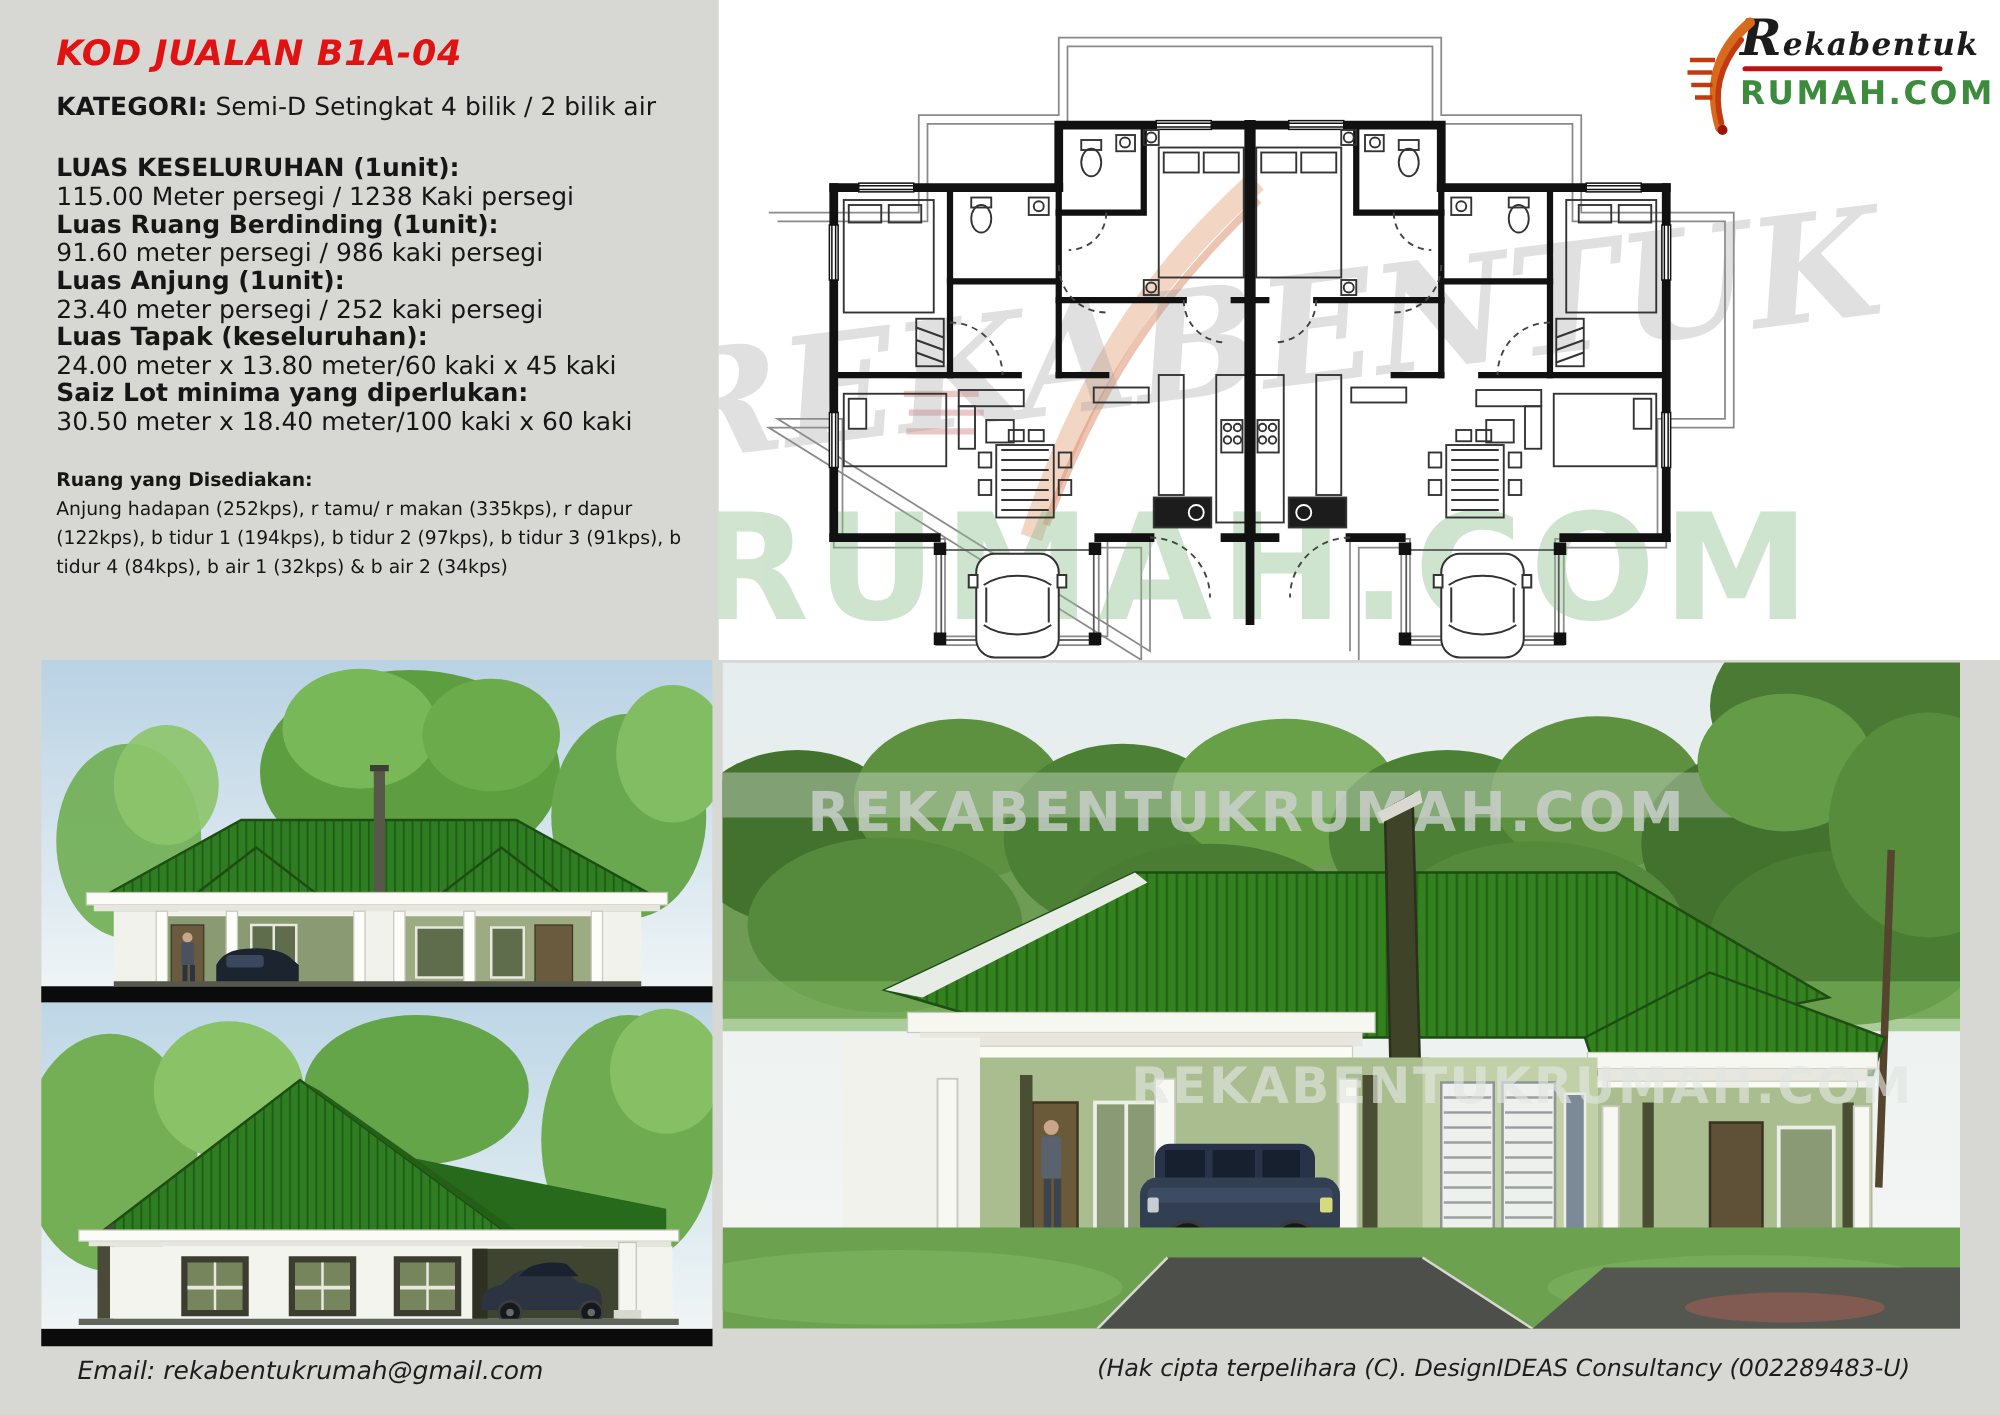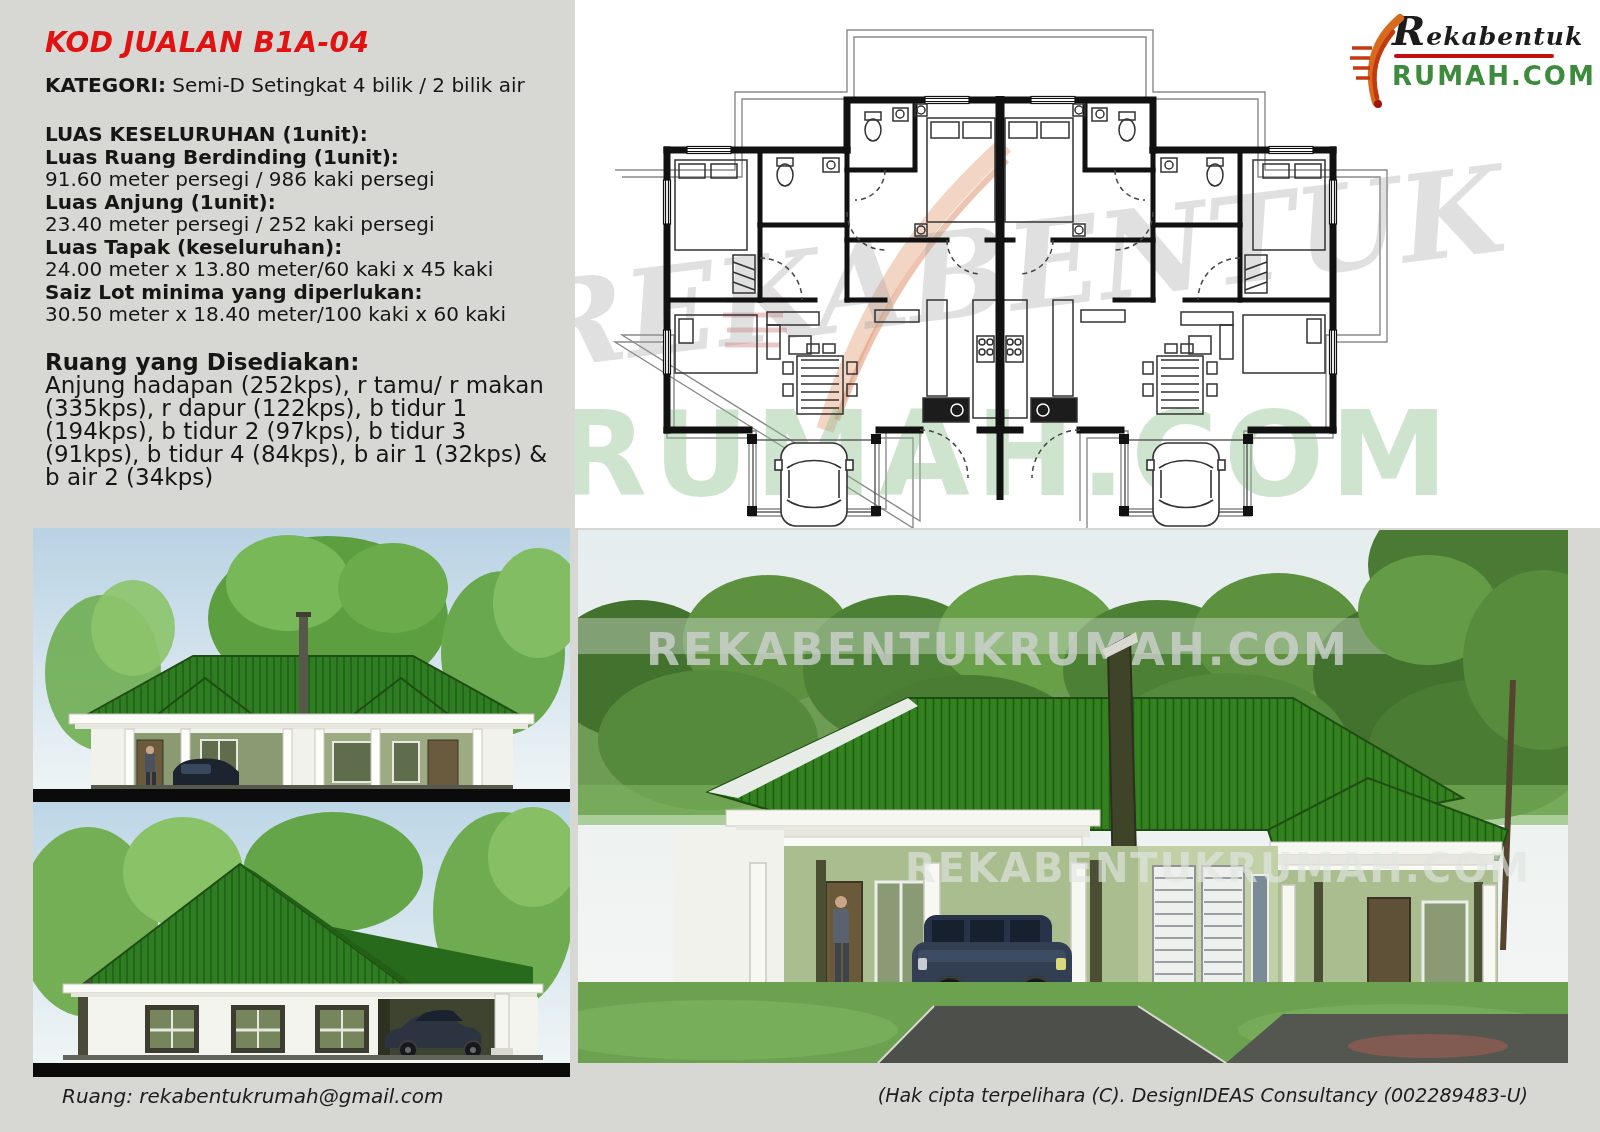--- a/index.html
+++ b/index.html
@@ -12,21 +12,21 @@
   .white-panel{position:absolute;left:575px;top:0;width:1025px;height:528px;background:#ffffff;}
   .plan-svg{position:absolute;left:0;top:0;width:1025px;height:528px;}
 
   
   .info{position:absolute;left:45px;top:26px;width:520px;}
   .code-title{color:#e01212;font-size:28px;font-weight:bold;font-style:italic;letter-spacing:.5px;margin:0 0 14px 0;}
   .category{font-size:20px;margin-bottom:26px;}
   .category b{font-weight:bold;margin-top:36px;}
   .spec{font-size:20px;line-height:22.5px;}
   .spec-label{font-weight:bold;}
-  .rooms{margin-top:25px;font-size:23px;line-height:23px;}
+  .rooms{margin-top:25px;font-size:15px;line-height:23px;}
   .rooms-label{font-weight:bold;}
 
   
   .logo{position:absolute;left:1392px;top:14px;width:190px;}
   .logo-swoosh{position:absolute;left:-44px;top:-4px;}
   .logo-line1{
     font-family:"DejaVu Serif","Liberation Serif",serif;
     font-style:italic;font-weight:bold;font-size:25px;color:#1c1c1c;
     letter-spacing:1px;line-height:34px;
   }
@@ -211,20 +211,21 @@
   <div class="logo-underline"></div>
   <div class="logo-line2">RUMAH.COM</div>
 </div>
 
 <div class="info">
   <div class="code-title">KOD JUALAN B1A-04</div>
   <div class="category"><b>KATEGORI:</b><span> Semi-D Setingkat 4 bilik / 2 bilik air</span></div>
 
   <div class="spec">
     <div class="spec-label">LUAS KESELURUHAN (1unit):</div>
+    <div class="spec-value">115.00 Meter persegi / 1238 Kaki persegi</div>
     <div class="spec-label">Luas Ruang Berdinding (1unit):</div>
     <div class="spec-value">91.60 meter persegi / 986 kaki persegi</div>
     <div class="spec-label">Luas Anjung (1unit):</div>
     <div class="spec-value">23.40 meter persegi / 252 kaki persegi</div>
     <div class="spec-label">Luas Tapak (keseluruhan):</div>
     <div class="spec-value">24.00 meter x 13.80 meter/60 kaki x 45 kaki</div>
     <div class="spec-label">Saiz Lot minima yang diperlukan:</div>
     <div class="spec-value">30.50 meter x 18.40 meter/100 kaki x 60 kaki</div>
   </div>
 
@@ -523,14 +524,14 @@
     <polygon points="648,533 705,484 990,484 990,533" fill="#54574f"></polygon>
     <line x1="356" y1="476" x2="300" y2="533" stroke="#d8d8d0" stroke-width="2"></line>
     <line x1="560" y1="476" x2="648" y2="533" stroke="#d8d8d0" stroke-width="2"></line>
     <ellipse cx="850" cy="516" rx="80" ry="12" fill="#8a5a52" opacity="0.85"></ellipse>
   </g>
 
   <text x="640" y="352" font-size="40" font-weight="bold" letter-spacing="2" fill="#e2e6e1" opacity="0.65" text-anchor="middle">REKABENTUKRUMAH.COM</text>
 </svg>
 </div>
 
-<div class="footer-email">Ruang: rekabentukrumah@gmail.com</div>
+<div class="footer-email">Email: rekabentukrumah@gmail.com</div>
 <div class="footer-copy">(Hak cipta terpelihara (C). DesignIDEAS Consultancy (002289483-U)</div>
 
 </body></html>

